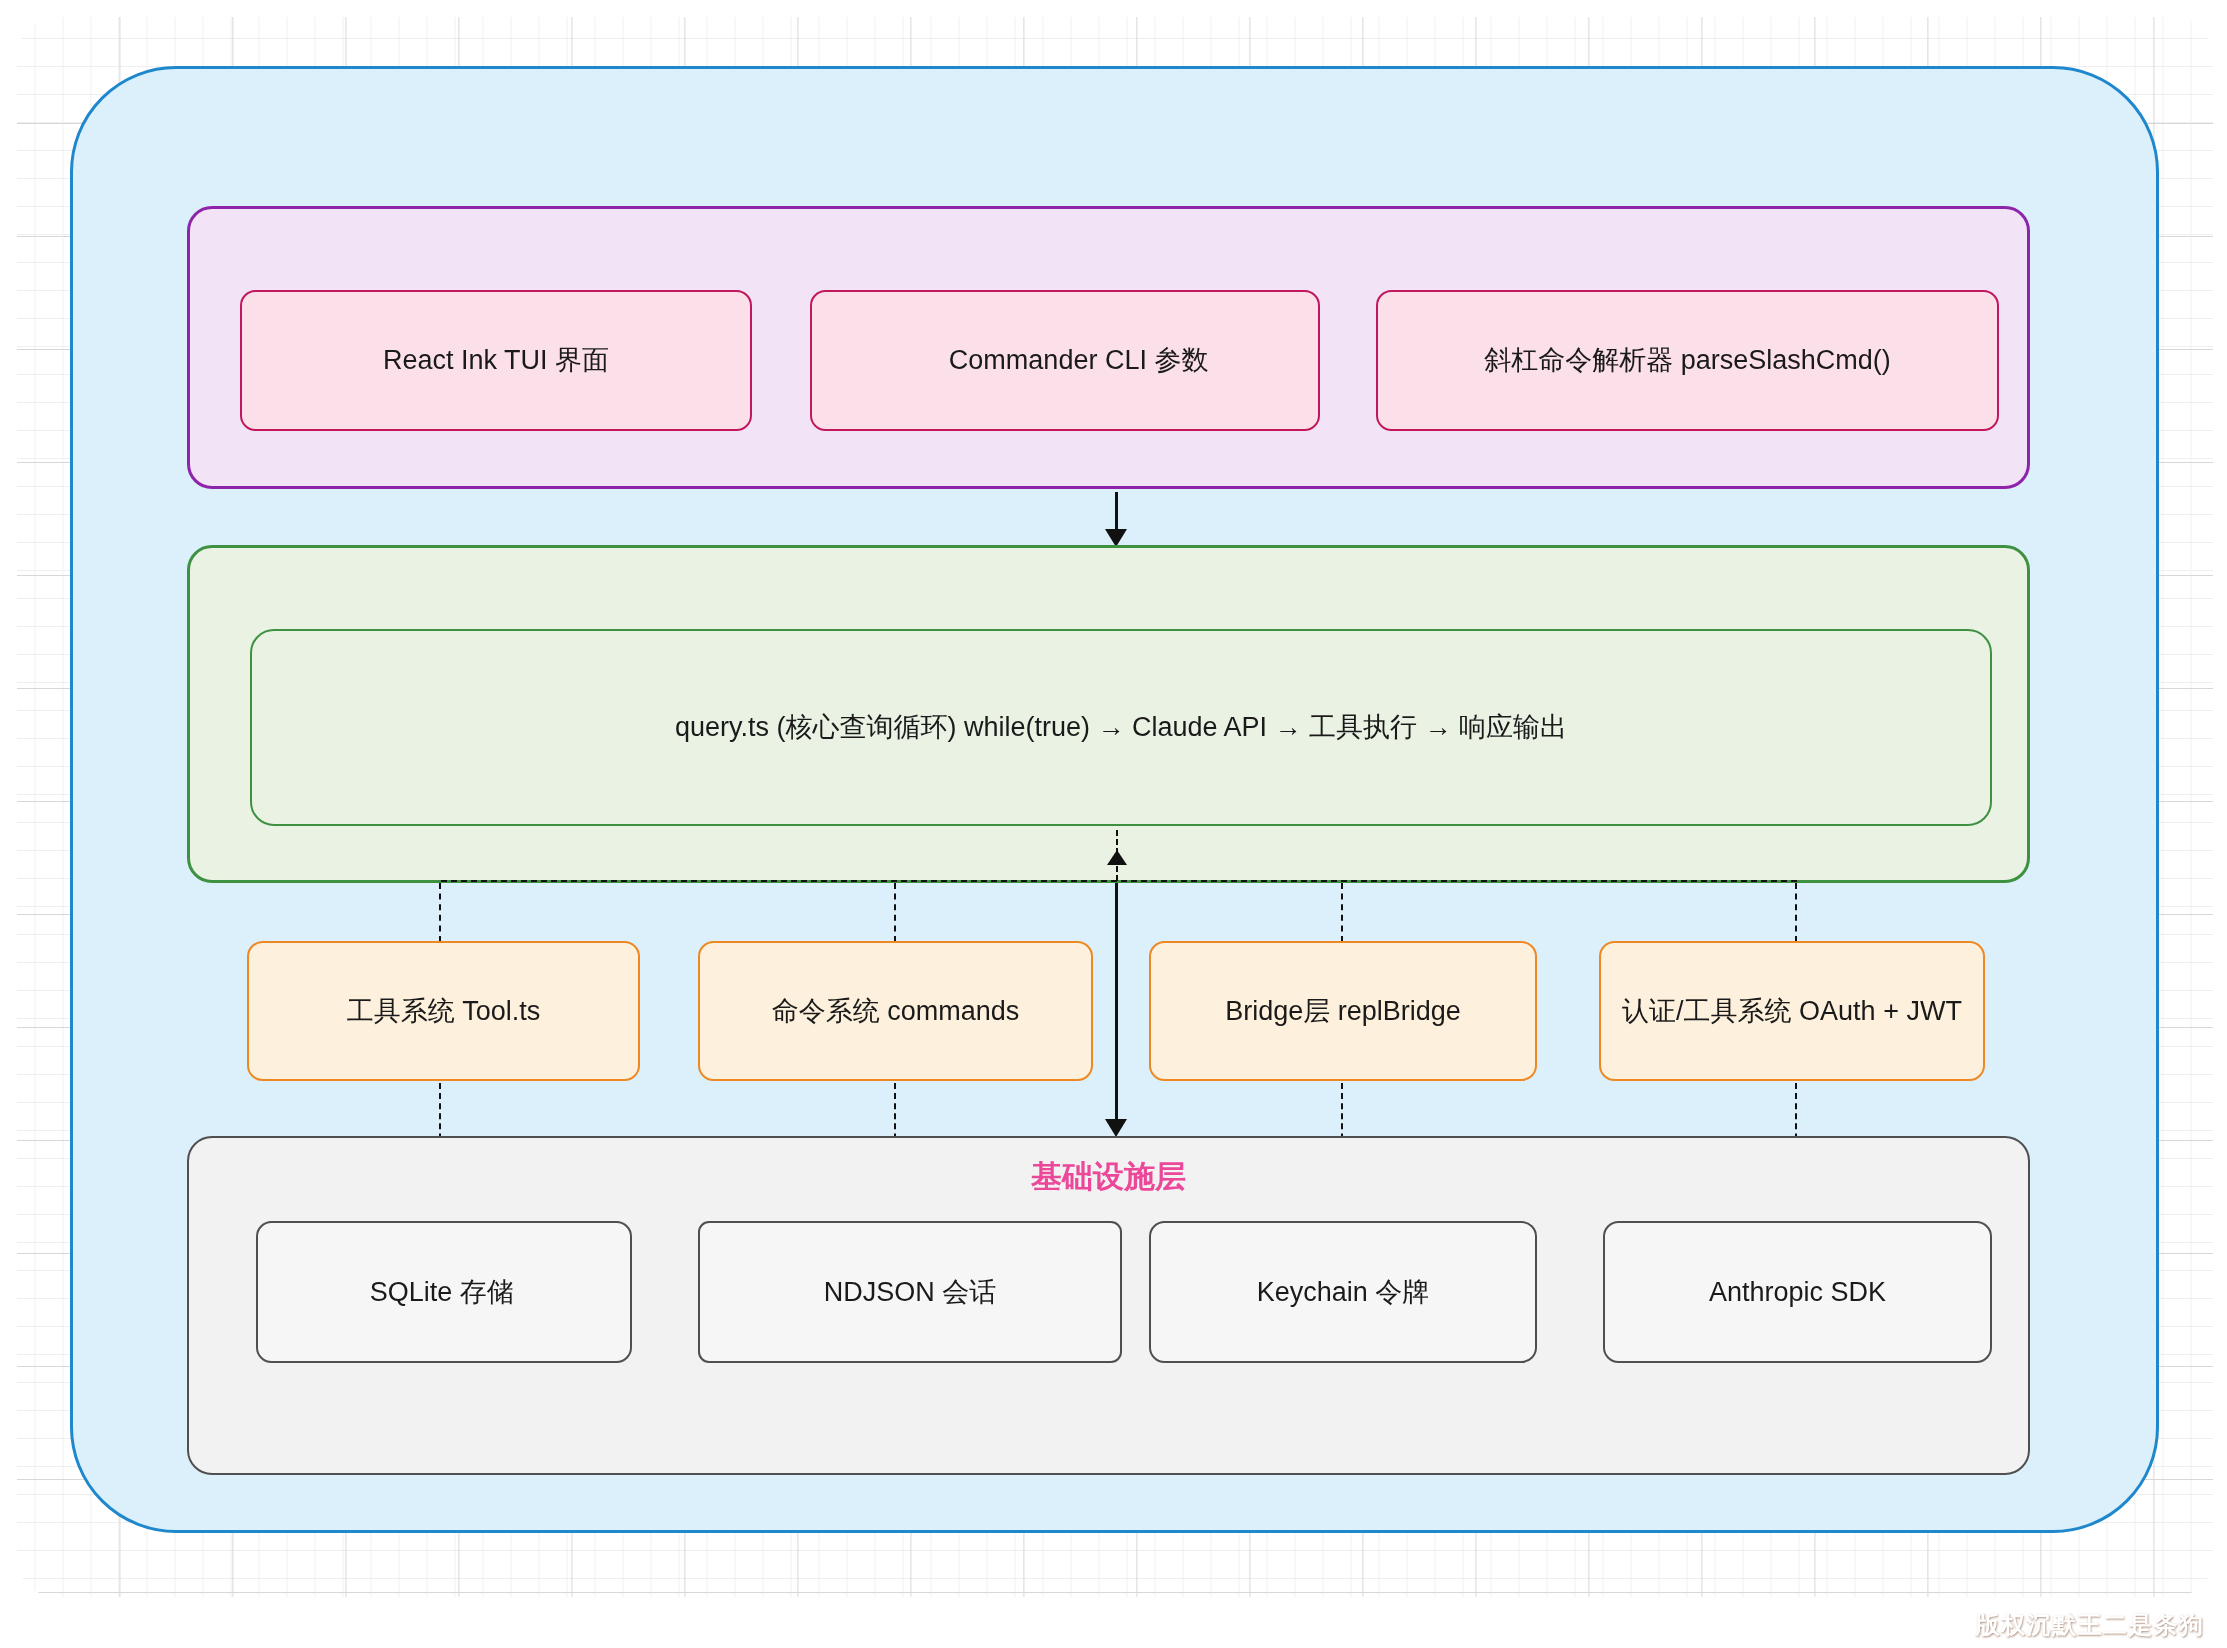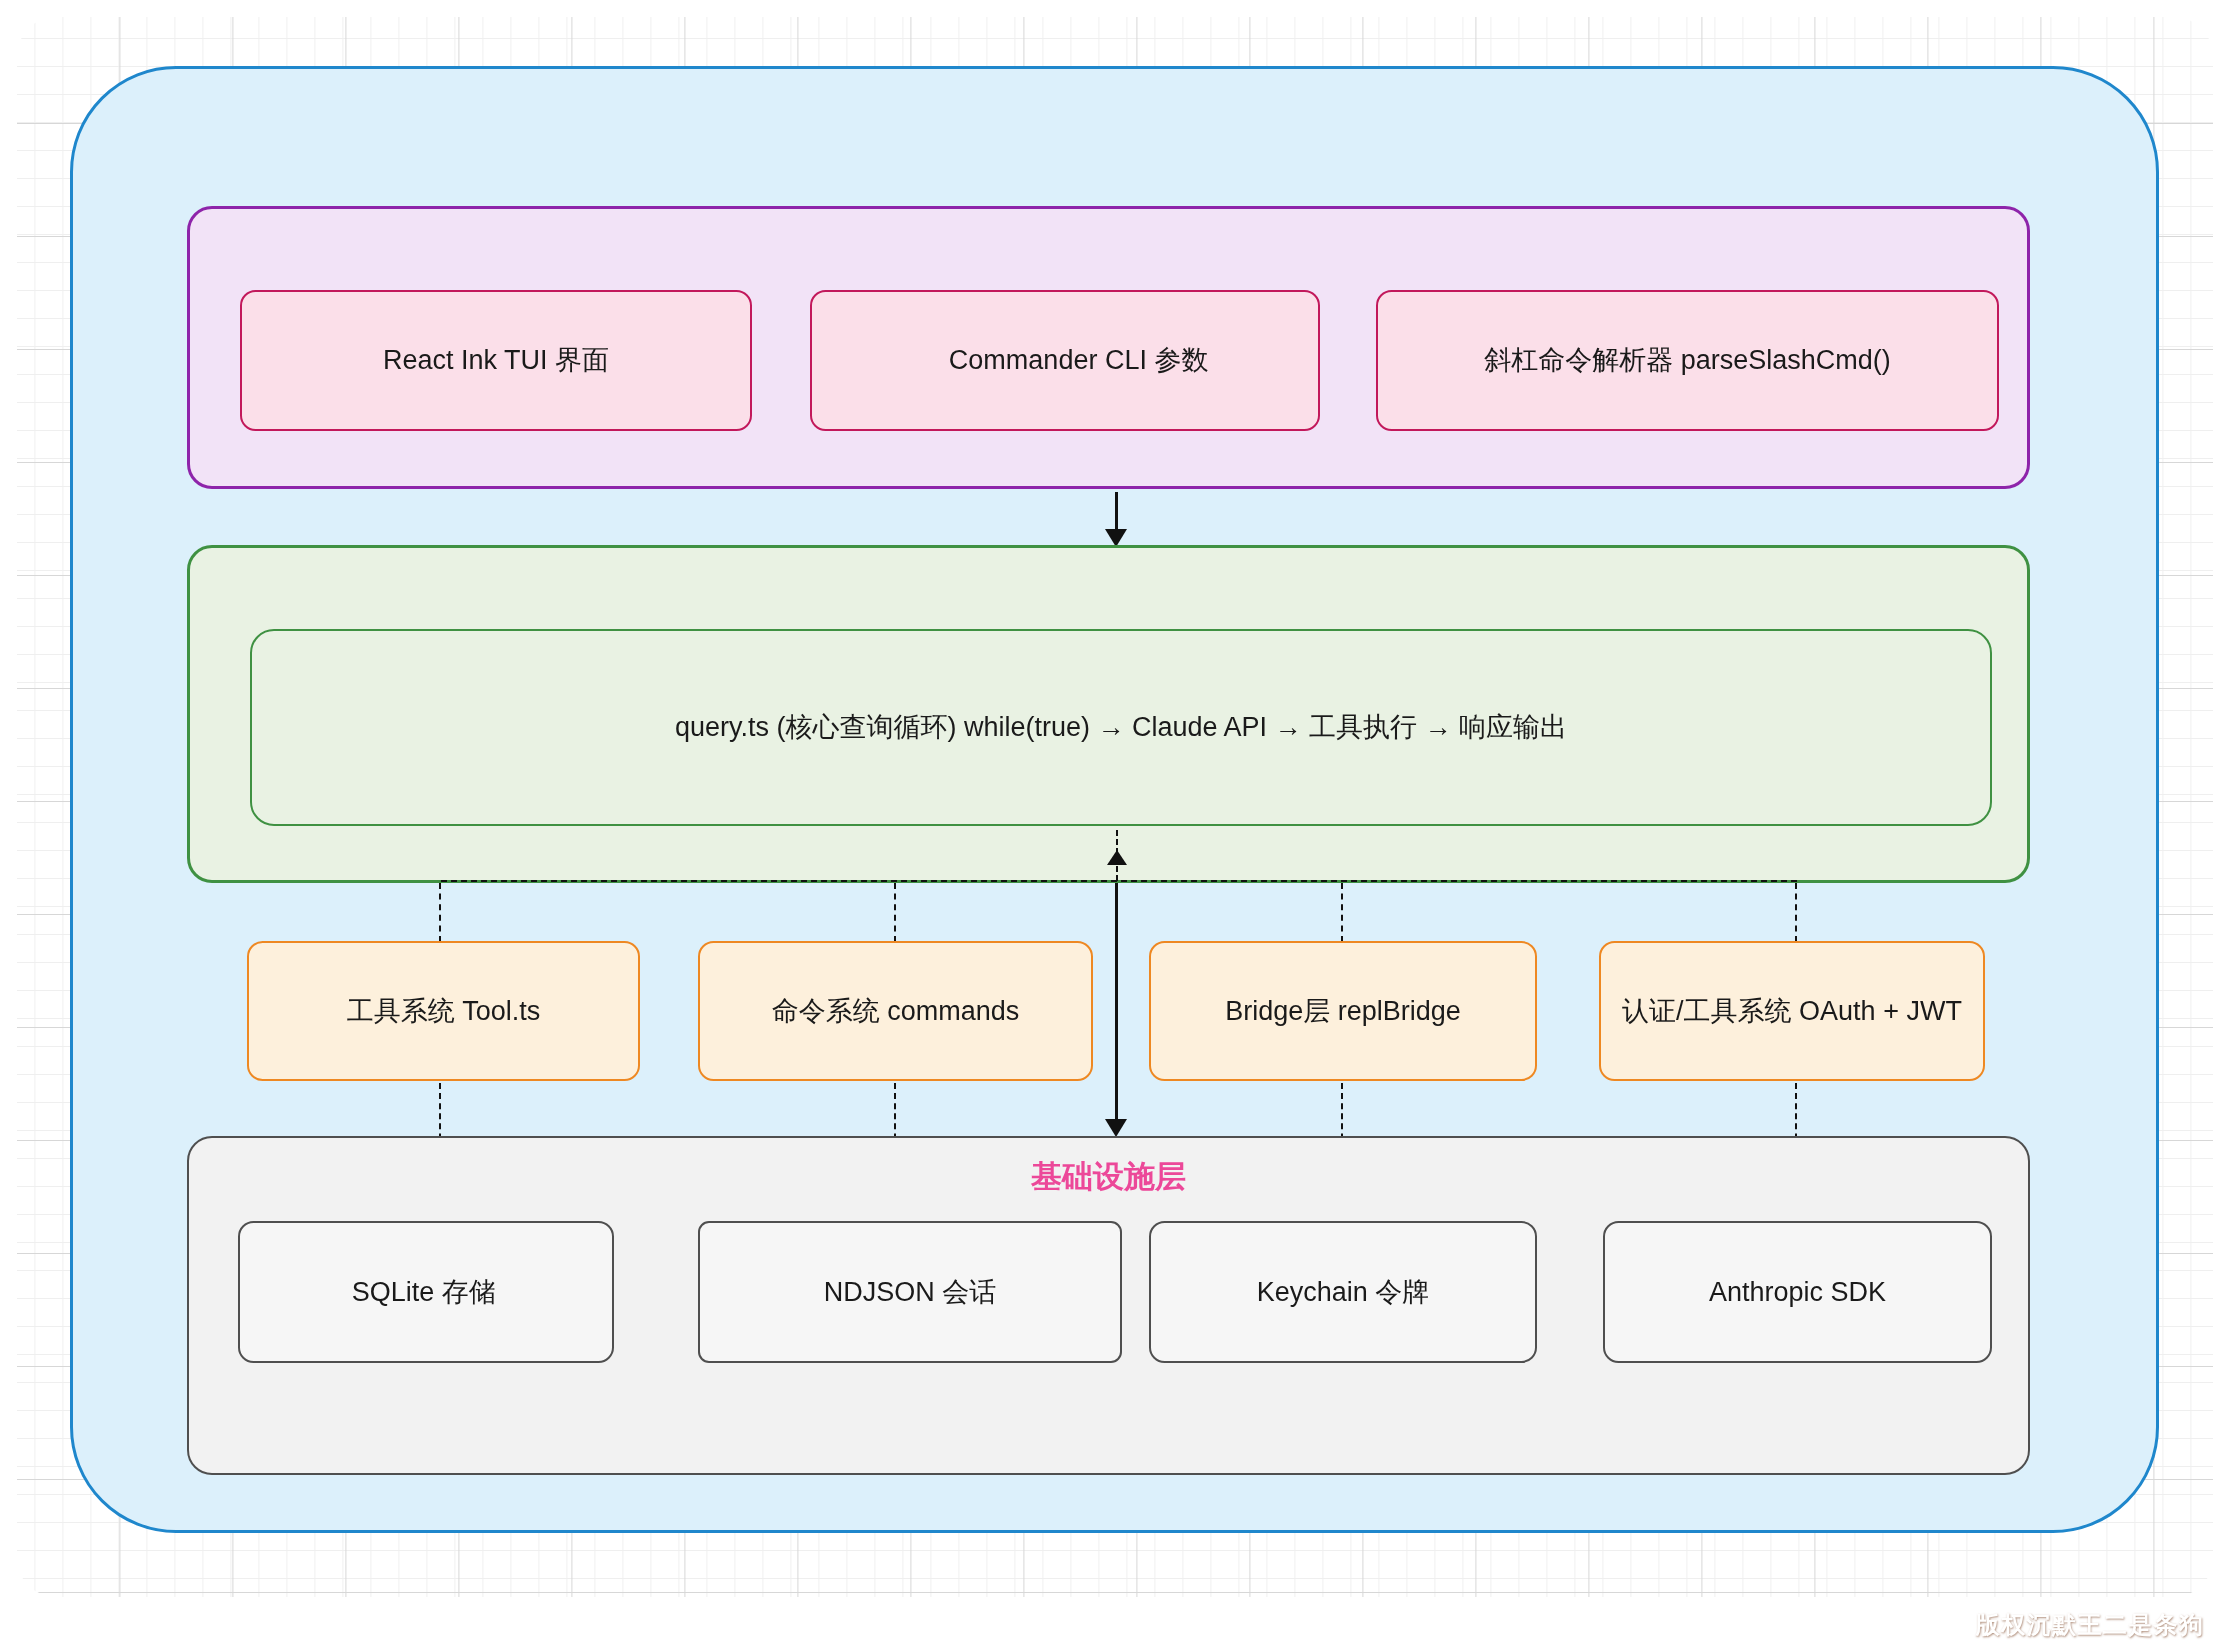--- a/index.html
+++ b/index.html
@@ -125,20 +125,20 @@
   <div class="abs node orange-node" style="left:1149px;width:388px;">Bridge层 replBridge</div>
   <div class="abs node orange-node" style="left:1599px;width:386px;">认证/工具系统 OAuth + JWT</div>
 
   <div class="abs vdash" style="left:439px;top:1083px;height:137px;"></div>
   <div class="abs vdash" style="left:894px;top:1083px;height:137px;"></div>
   <div class="abs vdash" style="left:1341px;top:1083px;height:137px;"></div>
   <div class="abs vdash" style="left:1795px;top:1083px;height:137px;"></div>
 
   <div class="abs gray-section"></div>
   <div class="abs infra-title">基础设施层</div>
-  <div class="abs node gray-node" style="left:238px;width:376px;padding-left:8px;">SQLite 存储</div>
+  <div class="abs node gray-node" style="left:256px;width:376px;padding-left:8px;">SQLite 存储</div>
   <div class="abs node gray-node" style="left:698px;width:424px;border-radius:11px;">NDJSON 会话</div>
   <div class="abs node gray-node" style="left:1603px;width:389px;">Anthropic SDK</div>
   <div class="abs node gray-node" style="left:1149px;width:388px;">Keychain 令牌</div>
 </div>
 
 <div class="watermark">版权沉默王二是条狗</div>
 
 
 </body></html>

